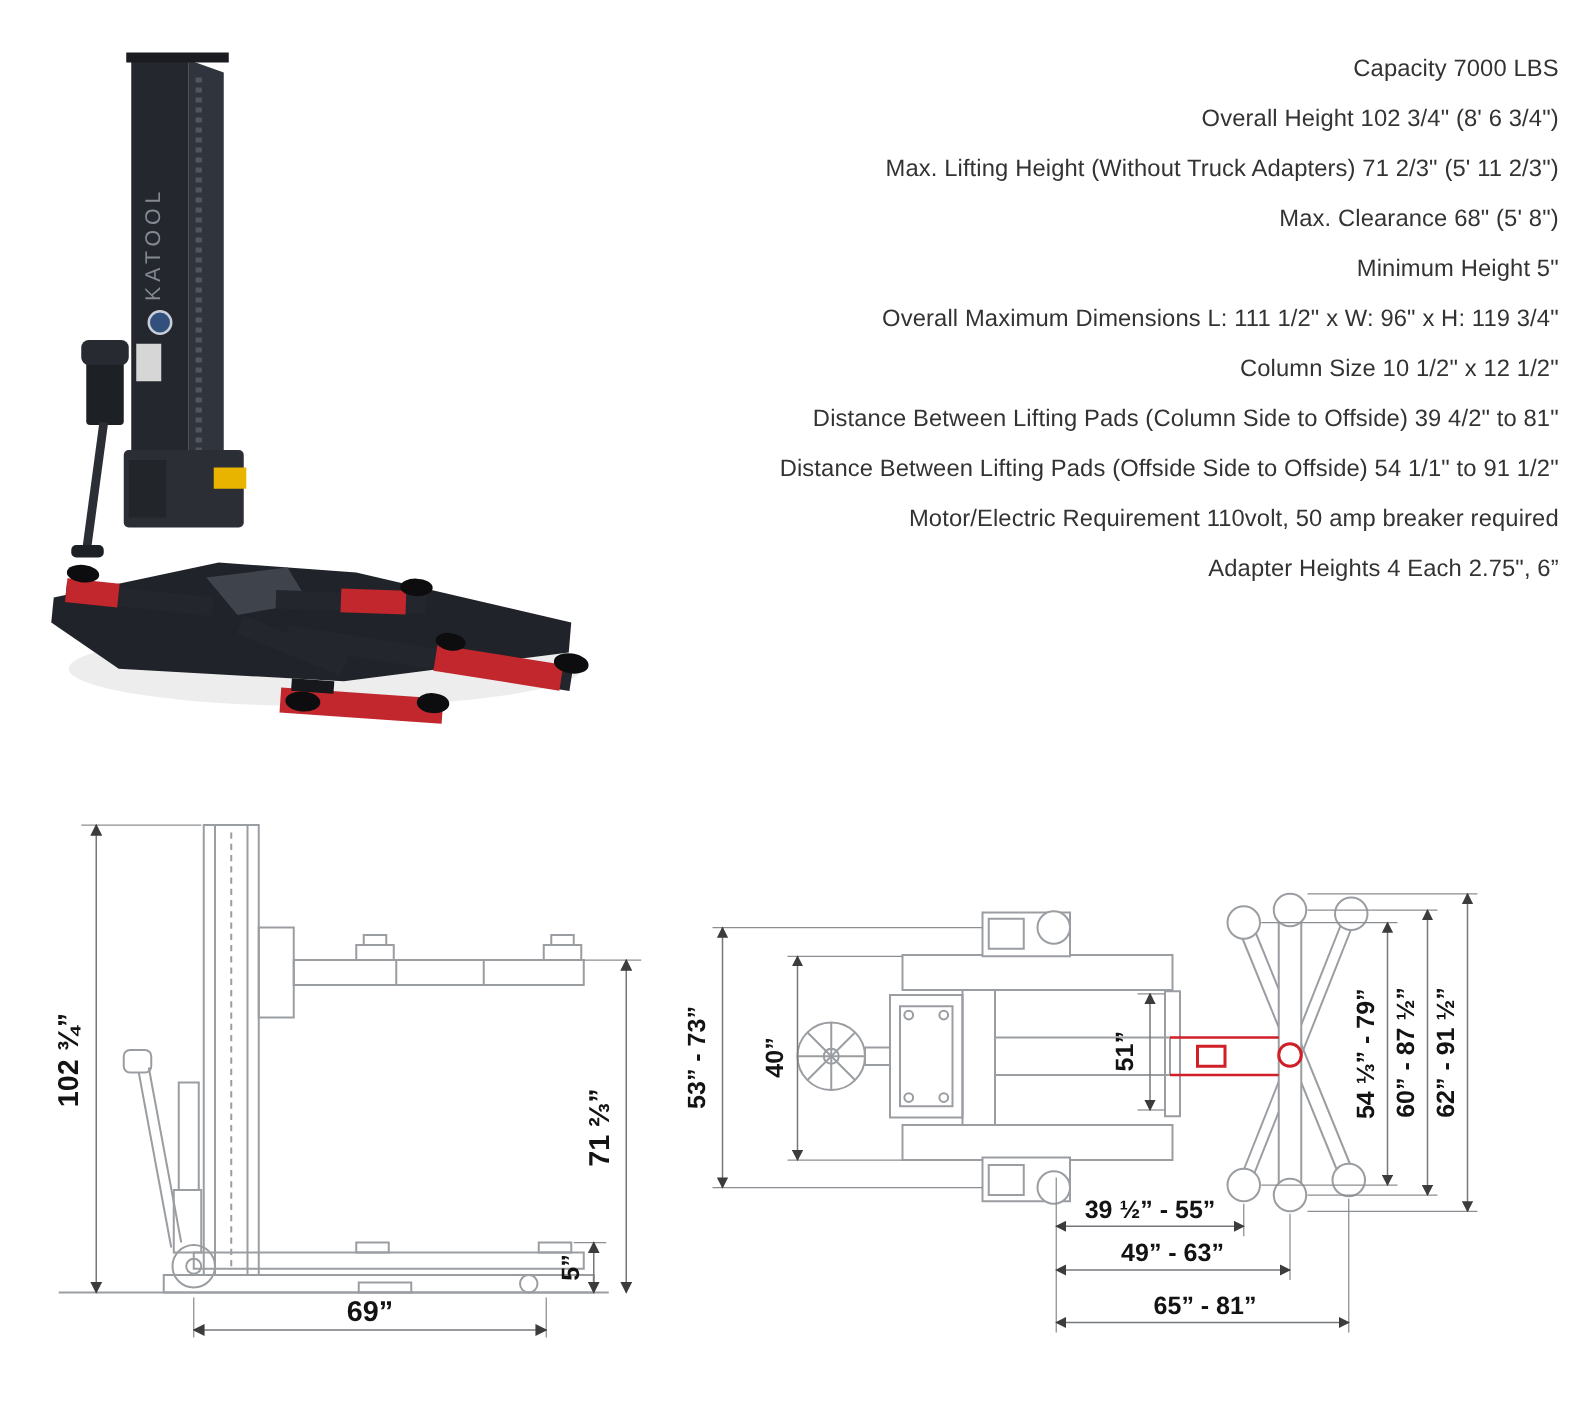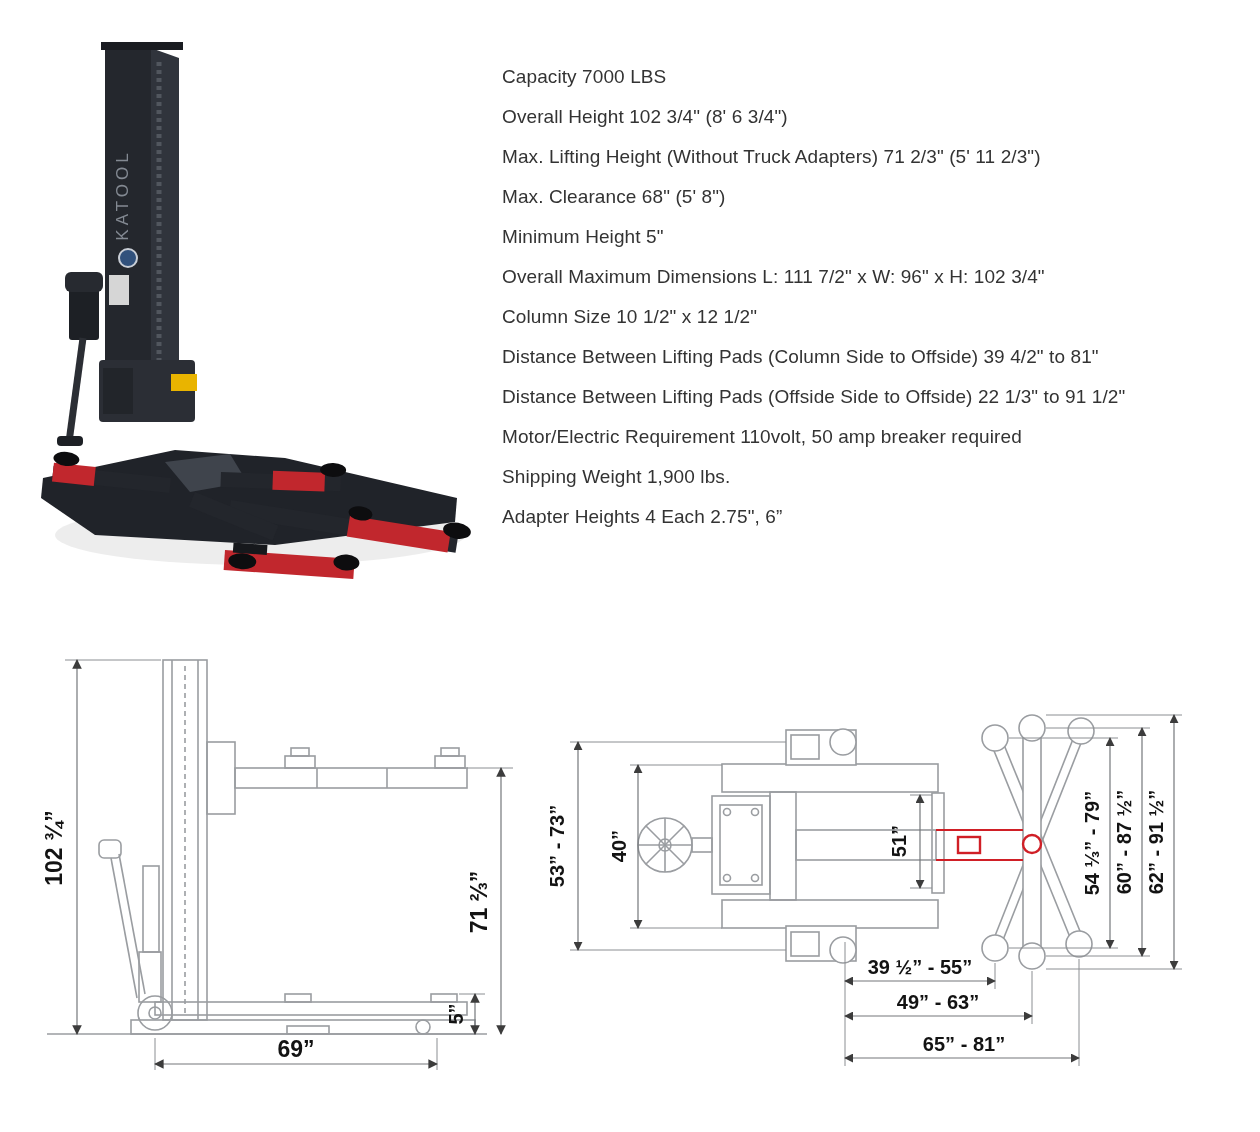--- a/index.html
+++ b/index.html
@@ -1,21 +1,21 @@
 <!DOCTYPE html>
 <html><head>
 <meta charset="utf-8">
 <style>
   * { margin:0; padding:0; box-sizing:border-box; }
   html,body { background:#ffffff; }
   body { width:1260px; height:1132px; font-family:"Liberation Sans", sans-serif; }
   .page { position:relative; width:1260px; height:1132px; background:#fff; overflow:hidden; }
 
   .photo { position:absolute; left:25px; top:30px; width:450px; height:570px; }
-  .specs { position:absolute; left:502px; top:57px; width:745px; }
+  .specs { position:absolute; left:502px; top:36px; width:745px;text-align:right; }
   .spec-line { height:40px; line-height:40px; font-size:19px; color:#333; white-space:nowrap; letter-spacing:0.1px; }
 
   .side-view { position:absolute; left:35px; top:652px; width:490px; height:445px; }
   .top-view  { position:absolute; left:550px; top:698px; width:660px; height:410px; }
 
   svg .struct  { fill:none; stroke:#9a9da1; stroke-width:1.6; }
   svg .strw    { fill:#ffffff; stroke:#9a9da1; stroke-width:1.6; }
   svg .dash    { stroke-dasharray:5 4; }
   svg .dimline { fill:none; stroke:#74777b; stroke-width:1.2; }
   svg .ext     { fill:none; stroke:#8b8e92; stroke-width:1; }
@@ -86,26 +86,25 @@
       </g>
     </g>
   </svg>
 
   <div class="specs">
     <div class="spec-line">Capacity 7000 LBS</div>
     <div class="spec-line">Overall Height 102 3/4" (8' 6 3/4")</div>
     <div class="spec-line">Max. Lifting Height (Without Truck Adapters) 71 2/3" (5' 11 2/3")</div>
     <div class="spec-line">Max. Clearance 68" (5' 8")</div>
     <div class="spec-line">Minimum Height 5"</div>
-    <div class="spec-line">Overall Maximum Dimensions L: 111 7/2" x W: 96" x H: 102 3/4"</div>
+    <div class="spec-line">Overall Maximum Dimensions L: 111 1/2" x W: 96" x H: 119 3/4"</div>
     <div class="spec-line">Column Size 10 1/2" x 12 1/2"</div>
     <div class="spec-line">Distance Between Lifting Pads (Column Side to Offside) 39 4/2" to 81"</div>
-    <div class="spec-line">Distance Between Lifting Pads (Offside Side to Offside) 22 1/3" to 91 1/2"</div>
+    <div class="spec-line">Distance Between Lifting Pads (Offside Side to Offside) 54 1/1" to 91 1/2"</div>
     <div class="spec-line">Motor/Electric Requirement 110volt, 50 amp breaker required</div>
-    <div class="spec-line">Shipping Weight 1,900 lbs.</div>
     <div class="spec-line">Adapter Heights 4 Each 2.75", 6”</div>
   </div>
 
   <svg class="side-view" viewBox="0 0 490 445">
     <defs>
       <marker id="arrS" viewBox="0 0 10 10" refX="9" refY="5" markerWidth="8" markerHeight="8" orient="auto-start-reverse">
         <path d="M0,0 L10,5 L0,10 z" fill="#3c3c3c"></path>
       </marker>
     </defs>
 

